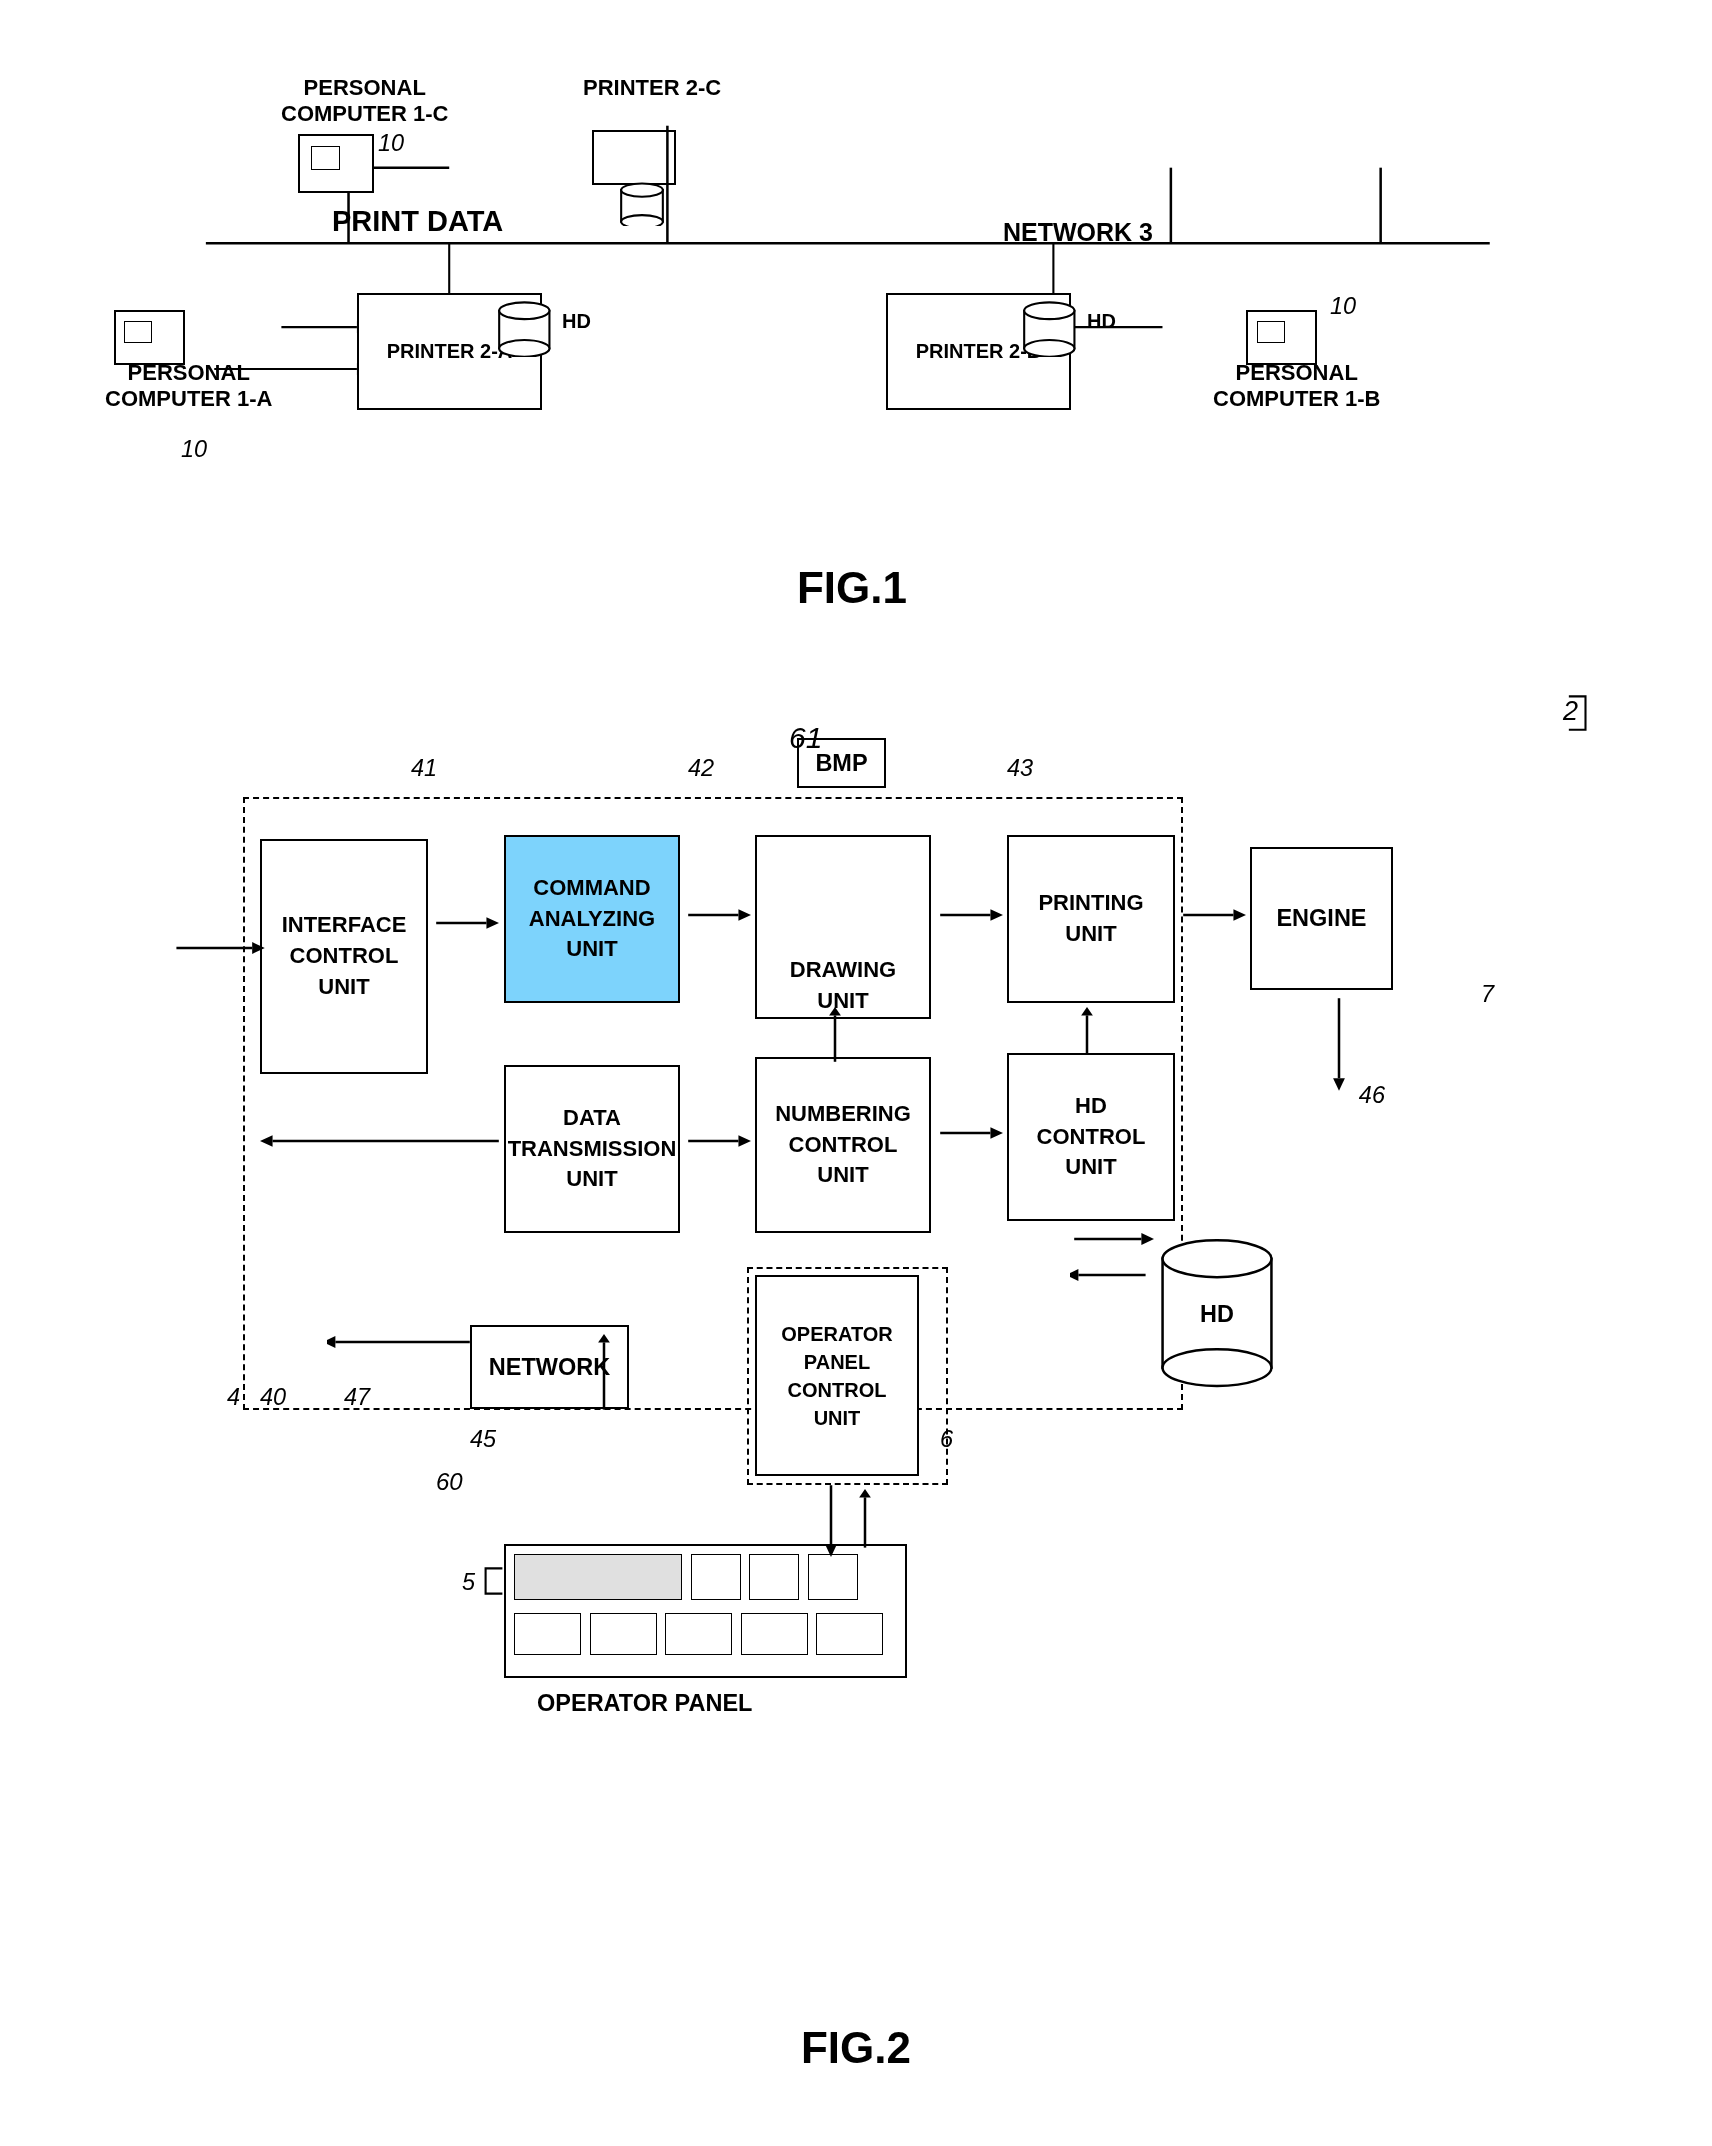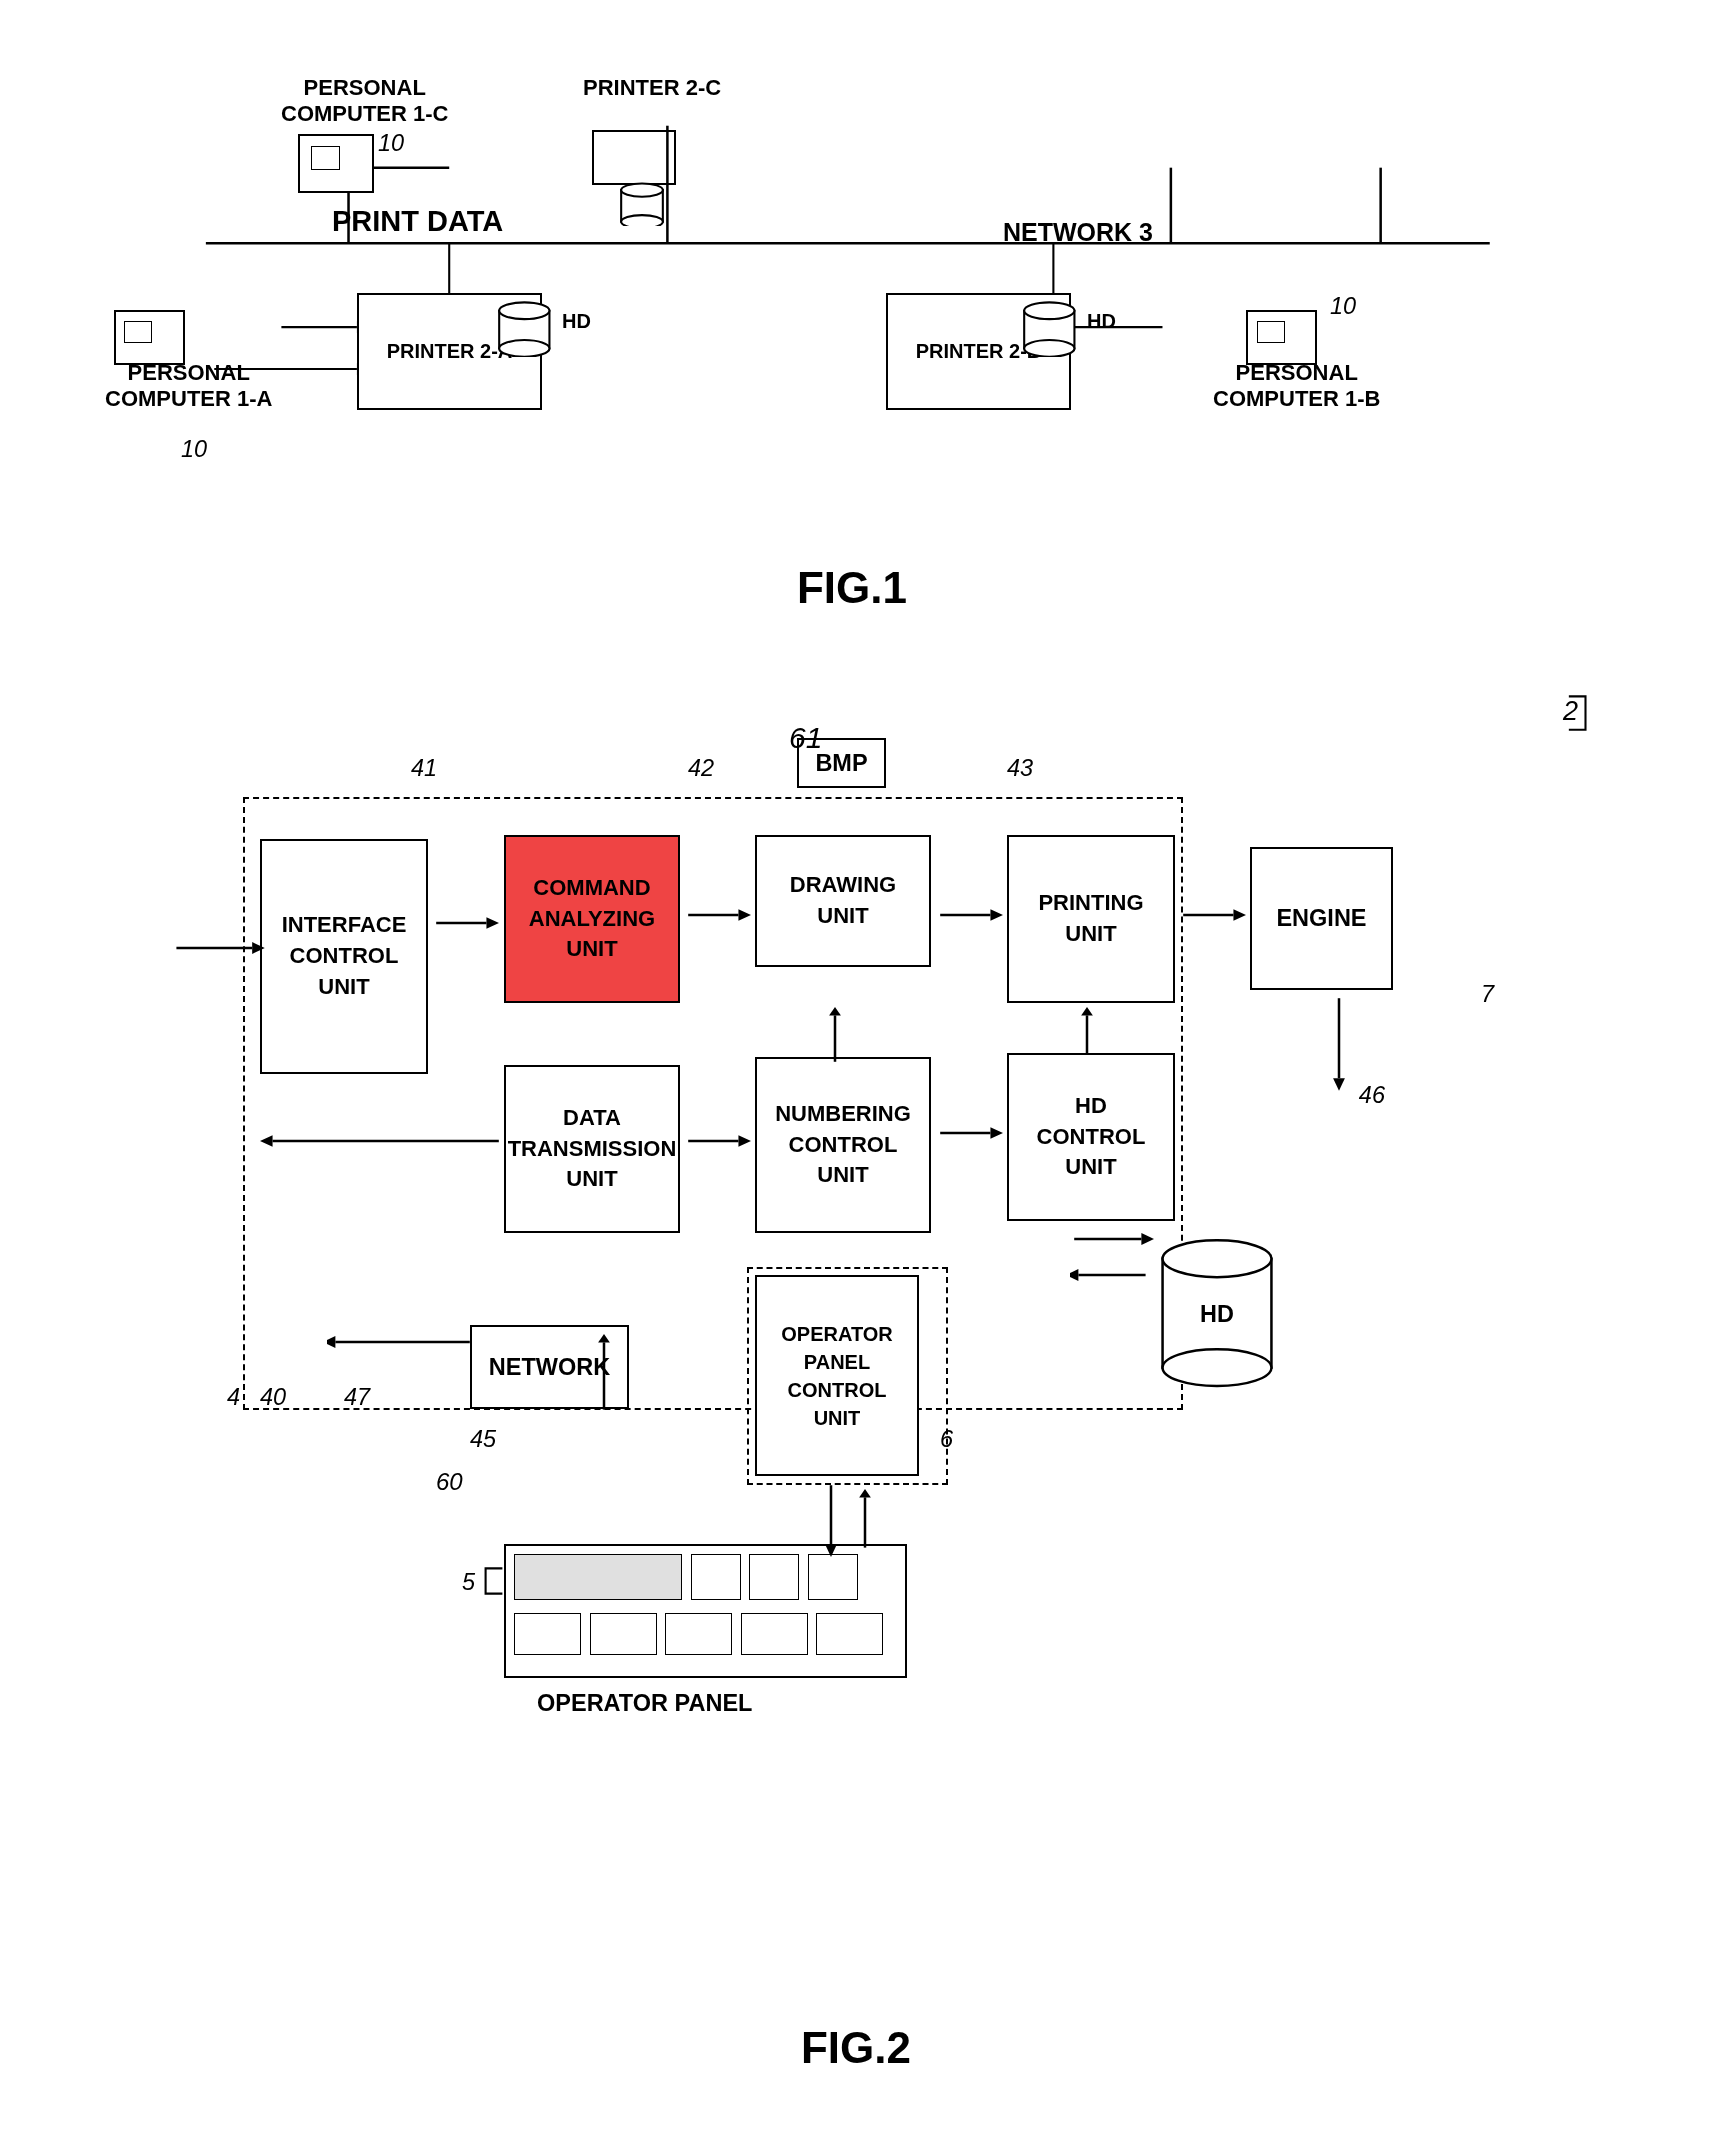--- a/index.html
+++ b/index.html
@@ -187,30 +187,30 @@
   <svg style="position:absolute; top:260px; left:84px;" width="101" height="34" viewBox="0 0 120 40">
     <line x1="10" y1="20" x2="100" y2="20" stroke="black" stroke-width="3"></line>
     <polygon points="100,13 115,20 100,27" fill="black"></polygon>
   </svg>
 
   <svg style="position:absolute; top:235px; left:348px;" width="67" height="34" viewBox="0 0 80 40">
     <line x1="5" y1="20" x2="65" y2="20" stroke="black" stroke-width="3"></line>
     <polygon points="65,13 80,20 65,27" fill="black"></polygon>
   </svg>
 
-  <div style="position:absolute; top:164px; left:420px; width:176px; height:168px; border:2.5px solid #000; background:#ef4444; display:flex; align-items:center; justify-content:center;">
+  <div style="position:absolute; top:164px; left:420px; width:176px; height:168px; border:2.5px solid #000; background:#7dd3fc; display:flex; align-items:center; justify-content:center;">
     <span style="font-size:22px; font-weight:bold; text-align:center; line-height:1.4;">COMMAND<br>ANALYZING<br>UNIT</span>
   </div>
 
   <svg style="position:absolute; top:227px; left:600px;" width="67" height="34" viewBox="0 0 80 40">
     <line x1="5" y1="20" x2="65" y2="20" stroke="black" stroke-width="3"></line>
     <polygon points="65,13 80,20 65,27" fill="black"></polygon>
   </svg>
 
-  <div style="position:absolute; top:164px; left:671px; width:176px; height:132px; border:2.5px solid #000; background:#fff; display:flex; align-items:center; justify-content:center;">
+  <div style="position:absolute; top:164px; left:671px; width:176px; height:184px; border:2.5px solid #000; background:#fff; display:flex; align-items:flex-end; justify-content:center;">
     <span style="font-size:22px; font-weight:bold; text-align:center; line-height:1.4;">DRAWING<br>UNIT</span>
   </div>
 
   <svg style="position:absolute; top:227px; left:852px;" width="67" height="34" viewBox="0 0 80 40">
     <line x1="5" y1="20" x2="65" y2="20" stroke="black" stroke-width="3"></line>
     <polygon points="65,13 80,20 65,27" fill="black"></polygon>
   </svg>
 
   <div style="position:absolute; top:164px; left:923px; width:168px; height:168px; border:2.5px solid #000; background:#fff; display:flex; align-items:center; justify-content:center;">
     <span style="font-size:22px; font-weight:bold; text-align:center; line-height:1.4;">PRINTING<br>UNIT</span>

